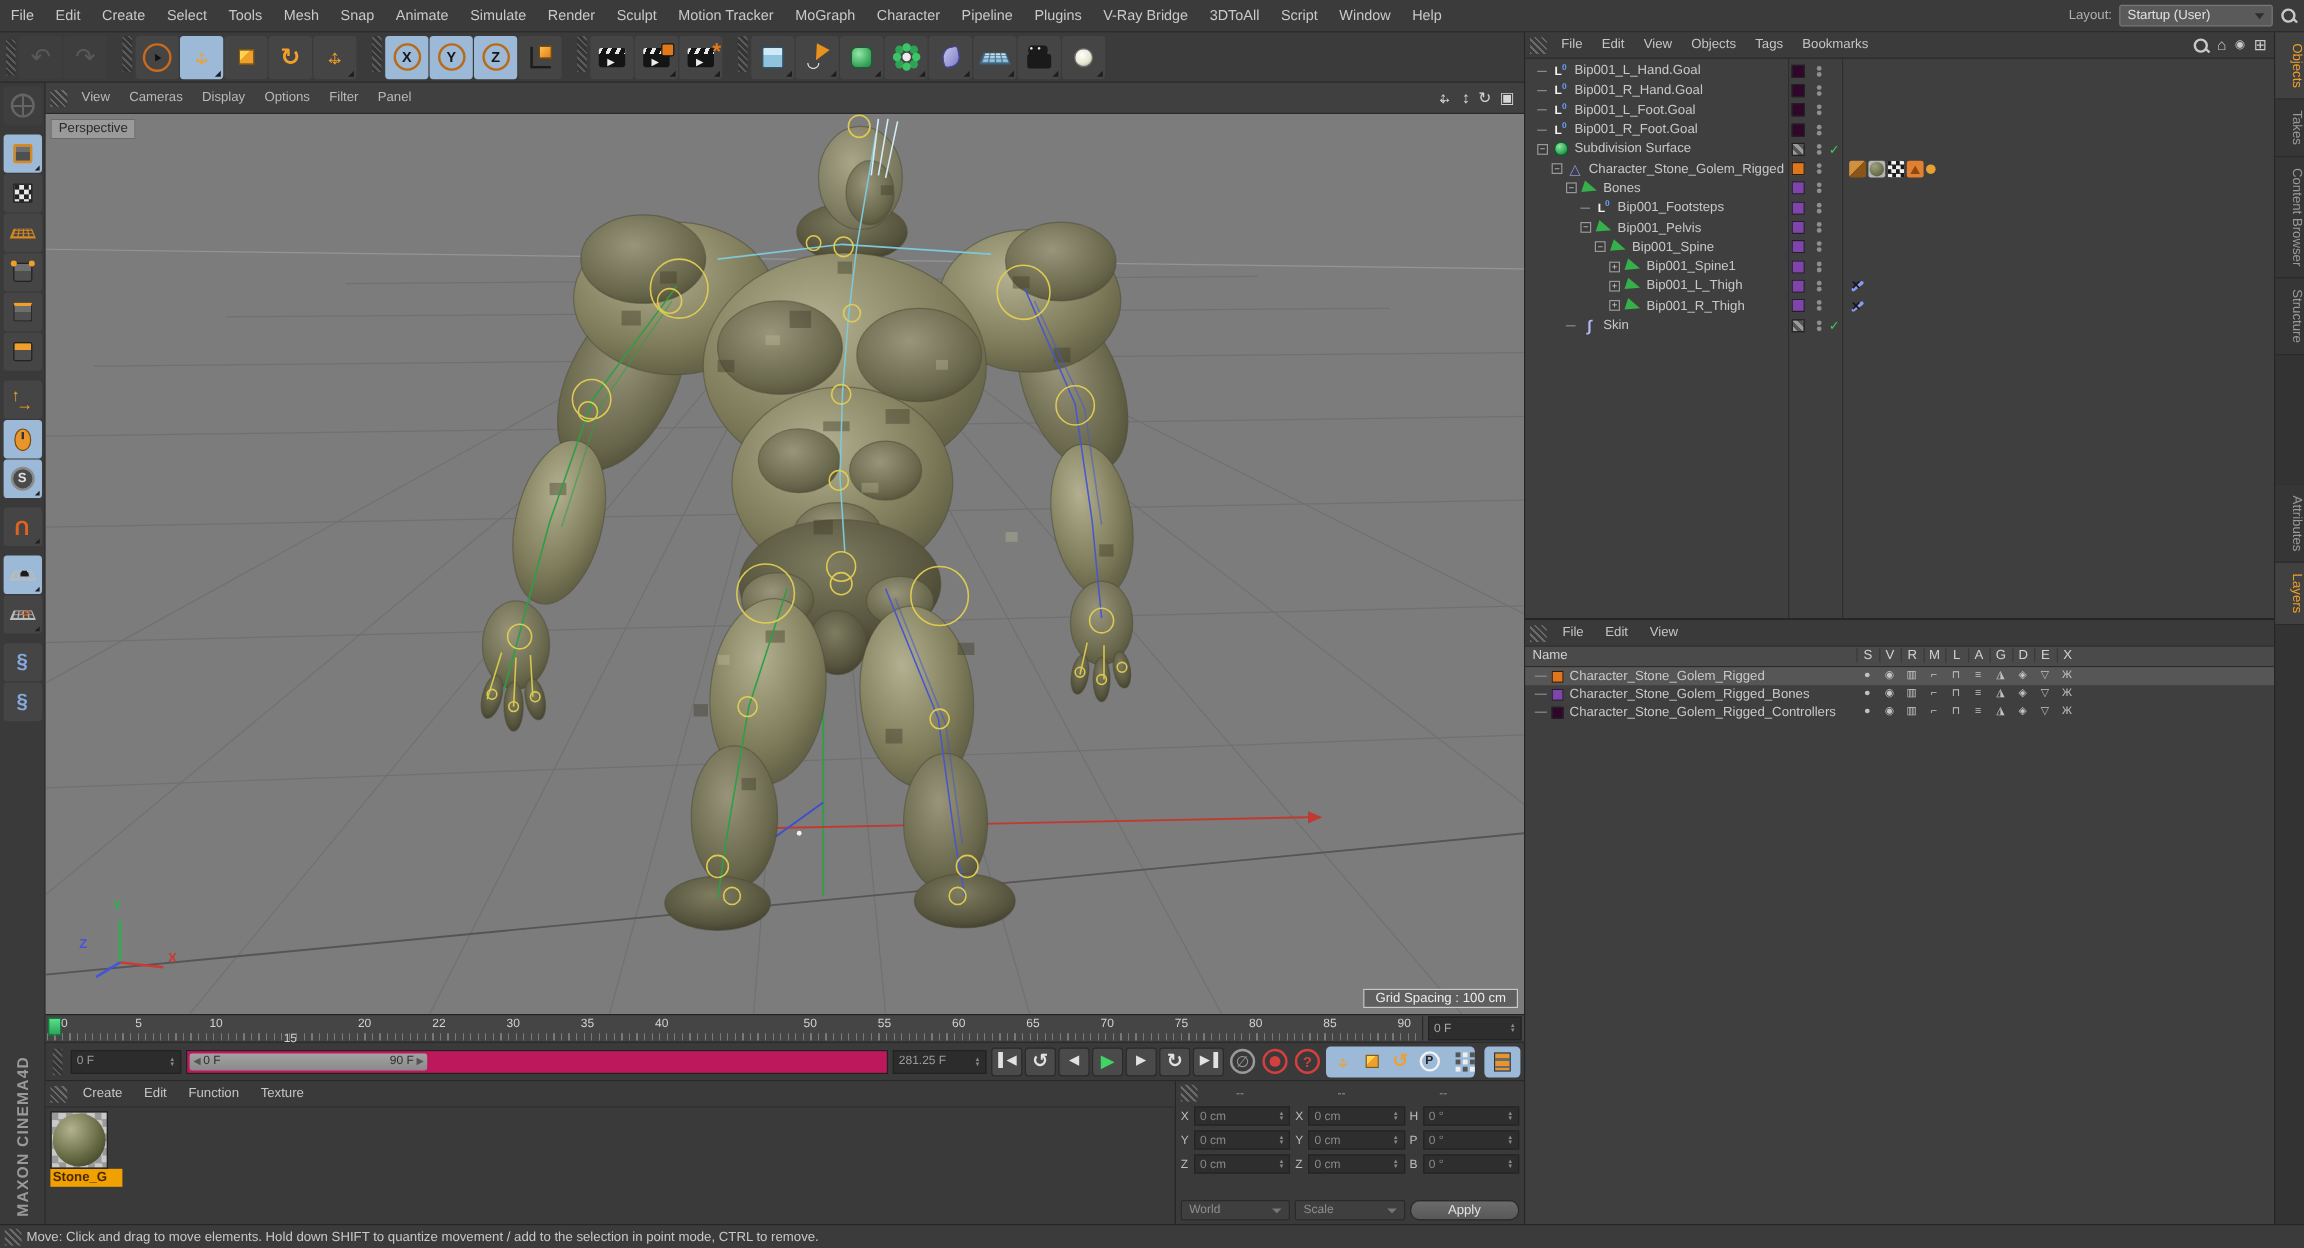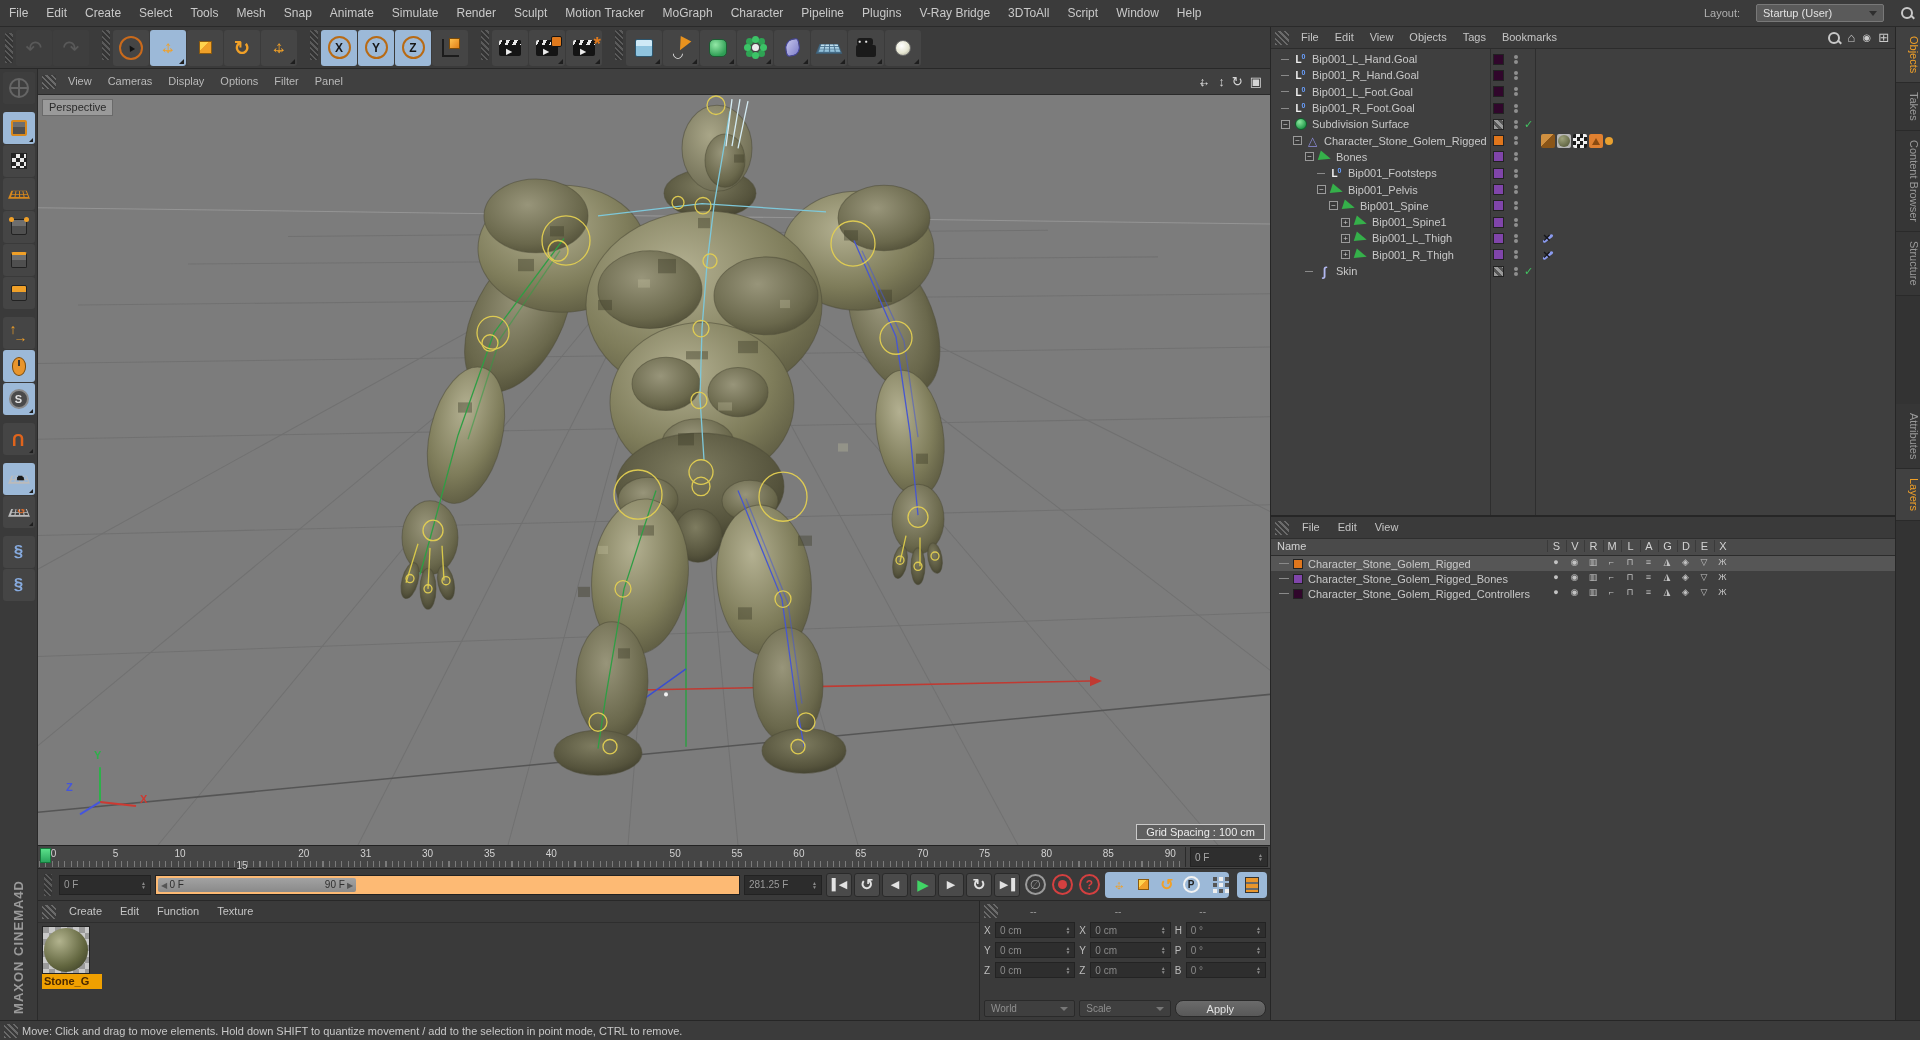--- a/index.html
+++ b/index.html
@@ -16,21 +16,21 @@
   .win-btn { width:44px; height:100%; display:flex; align-items:center; justify-content:center; color:#ddd; }
   .win-btn .min { width:9px; height:1px; background:#ddd; }
   .win-btn .max { width:8px; height:8px; border:1px solid #ddd; }
   .win-btn .cls { position:relative; width:9px; height:9px; }
   .win-btn .cls::before,.win-btn .cls::after { content:""; position:absolute; left:4px; top:0; width:1px; height:12px; background:#ddd; }
   .win-btn .cls::before { transform:rotate(45deg); } .win-btn .cls::after { transform:rotate(-45deg); }
 
   
   .menubar { height:27px; background:#3b3b3b; border-bottom:1px solid #2a2a2a; display:flex; align-items:center; font-size:12px; color:#c9c9c9; flex:0 0 27px; }
   .menu-item { padding:0 9px; line-height:26px; }
-  .layout-wrap { margin-left:auto; display:flex; align-items:center; gap:16px; padding-right:6px; }
+  .layout-wrap { margin-left:auto; display:flex; align-items:center; gap:6px; padding-right:6px; }
   .layout-label { color:#b0b0b0; font-size:11px; }
   .layout-select { width:128px; height:18px; background:#5a5a5a; border:1px solid #787878; border-radius:2px;
     color:#e2e2e2; font-size:11px; display:flex; align-items:center; padding:0 6px; }
   .layout-select .dd { margin-left:auto; width:0; height:0; border-left:4px solid transparent; border-right:4px solid transparent; border-top:5px solid #2e2e2e; }
   .mag { position:relative; width:14px; height:14px; }
   .mag::before { content:""; position:absolute; left:1px; top:1px; width:8px; height:8px; border:2px solid #c9c9c9; border-radius:50%; }
   .mag::after { content:""; position:absolute; left:10px; top:10px; width:5px; height:2px; background:#c9c9c9; transform:rotate(45deg); }
 
   .content { flex:1; display:flex; min-height:0; }
   .left-stack { width:1270px; display:flex; flex-direction:column; }
@@ -135,21 +135,21 @@
     background:repeating-linear-gradient(90deg,#7a7a7a 0 1px,transparent 1px 6.3px); }
   .tick { position:absolute; top:1px; font-size:10px; color:#d2d2d2; transform:translateX(-2px); }
   .playmarker { position:absolute; left:1px; top:1px; width:11px; height:15px; background:linear-gradient(180deg,#5ae08a,#2aa45c); border:1px solid #157a3c; z-index:1; }
   .framebox { width:78px; background:#2e2e2e; border:1px solid #232323; margin:1px 2px; display:flex; align-items:center; font-size:10px; color:#a8a8a8; padding:0 4px; }
   .spin { margin-left:auto; display:flex; flex-direction:column; line-height:4px; font-size:5px; color:#8a8a8a; }
 
   
   .transport { height:32px; background:#3a3a3a; border-bottom:1px solid #282828; display:flex; align-items:center; gap:4px; padding:0 3px; flex:0 0 32px; }
   .tp-field { height:20px; background:#2c2c2c; border:1px solid #222; color:#9a9a9a; font-size:10px; display:flex; align-items:center; padding:0 4px; }
   .tp-frame { width:92px; } .tp-total { width:78px; }
-  .tp-slider { flex:1; height:20px; background:#fdba74; border:1px solid #222; position:relative; }
+  .tp-slider { flex:1; height:20px; background:#be185d; border:1px solid #222; position:relative; }
   .tp-bar { position:absolute; left:2px; top:2px; bottom:2px; width:34%; background:linear-gradient(180deg,#a2a2a2,#8a8a8a); border-radius:2px; display:flex; align-items:center; justify-content:space-between; padding:0 3px; color:#2e2e2e; font-size:10px; }
   .tp-bar .cap { font-size:8px; color:#555; }
   .tbtn2 { width:26px; height:24px; background:#4a4a4a; border:1px solid #2a2a2a; border-radius:3px; display:flex; align-items:center; justify-content:center; }
   .tbtn2 .gl { font-size:12px; color:#e2e2e2; }
   .round { width:21px; height:21px; border-radius:50%; display:flex; align-items:center; justify-content:center; margin:0 1px; }
   .r-gray { border:2px solid #9a9a9a; color:#9a9a9a; font-size:13px; }
   .r-red { border:2px solid #d44040; position:relative; }
   .r-red .dot { width:9px; height:9px; border-radius:50%; background:#d44040; }
   .r-red.q { color:#d44040; font-weight:bold; font-size:12px; }
   .keygroup { display:flex; background:#9cb9d8; border-radius:4px; padding:2px 3px; gap:2px; align-items:center; }
@@ -674,21 +674,21 @@
           </div>
 
           <div class="ruler">
             <div class="ruler-track" id="ruler-track">
               <div class="playmarker"></div>
             <span class="tick" style="left: 1.2%;">0</span>
                 <span class="tick" style="left: 6.6%;">5</span>
                 <span class="tick" style="left: 12%;">10</span>
                 <span class="tick" style="left: 17.4%; margin-top: 12px;">15</span>
                 <span class="tick" style="left: 22.8%;">20</span>
-                <span class="tick" style="left: 28.2%;">31</span>
+                <span class="tick" style="left: 28.2%;">22</span>
                 <span class="tick" style="left: 33.6%;">30</span>
                 <span class="tick" style="left: 39%;">35</span>
                 <span class="tick" style="left: 44.4%;">40</span>
                 <span class="tick" style="left: 49.8%; margin-top: 28px;">45</span>
                 <span class="tick" style="left: 55.2%;">50</span>
                 <span class="tick" style="left: 60.6%; text-align: center;">55</span>
                 <span class="tick" style="left: 66%;">60</span>
                 <span class="tick" style="left: 71.4%;">65</span>
                 <span class="tick" style="left: 76.8%;">70</span>
                 <span class="tick" style="left: 82.2%;">75</span>

